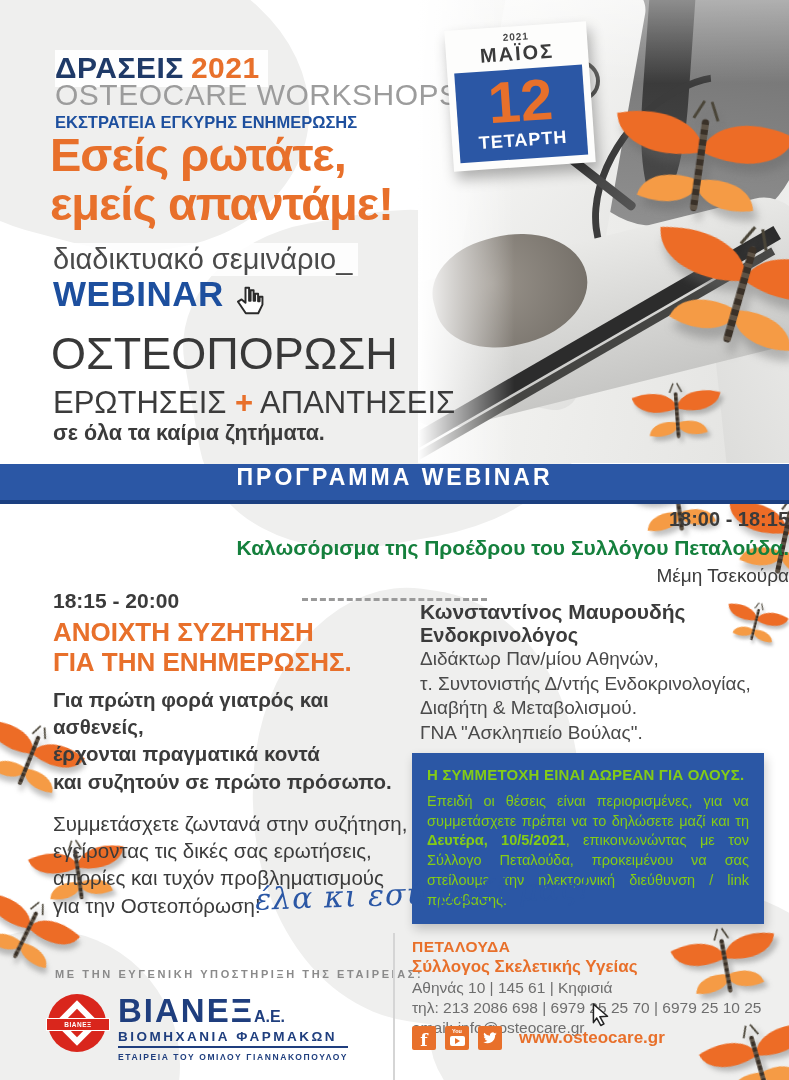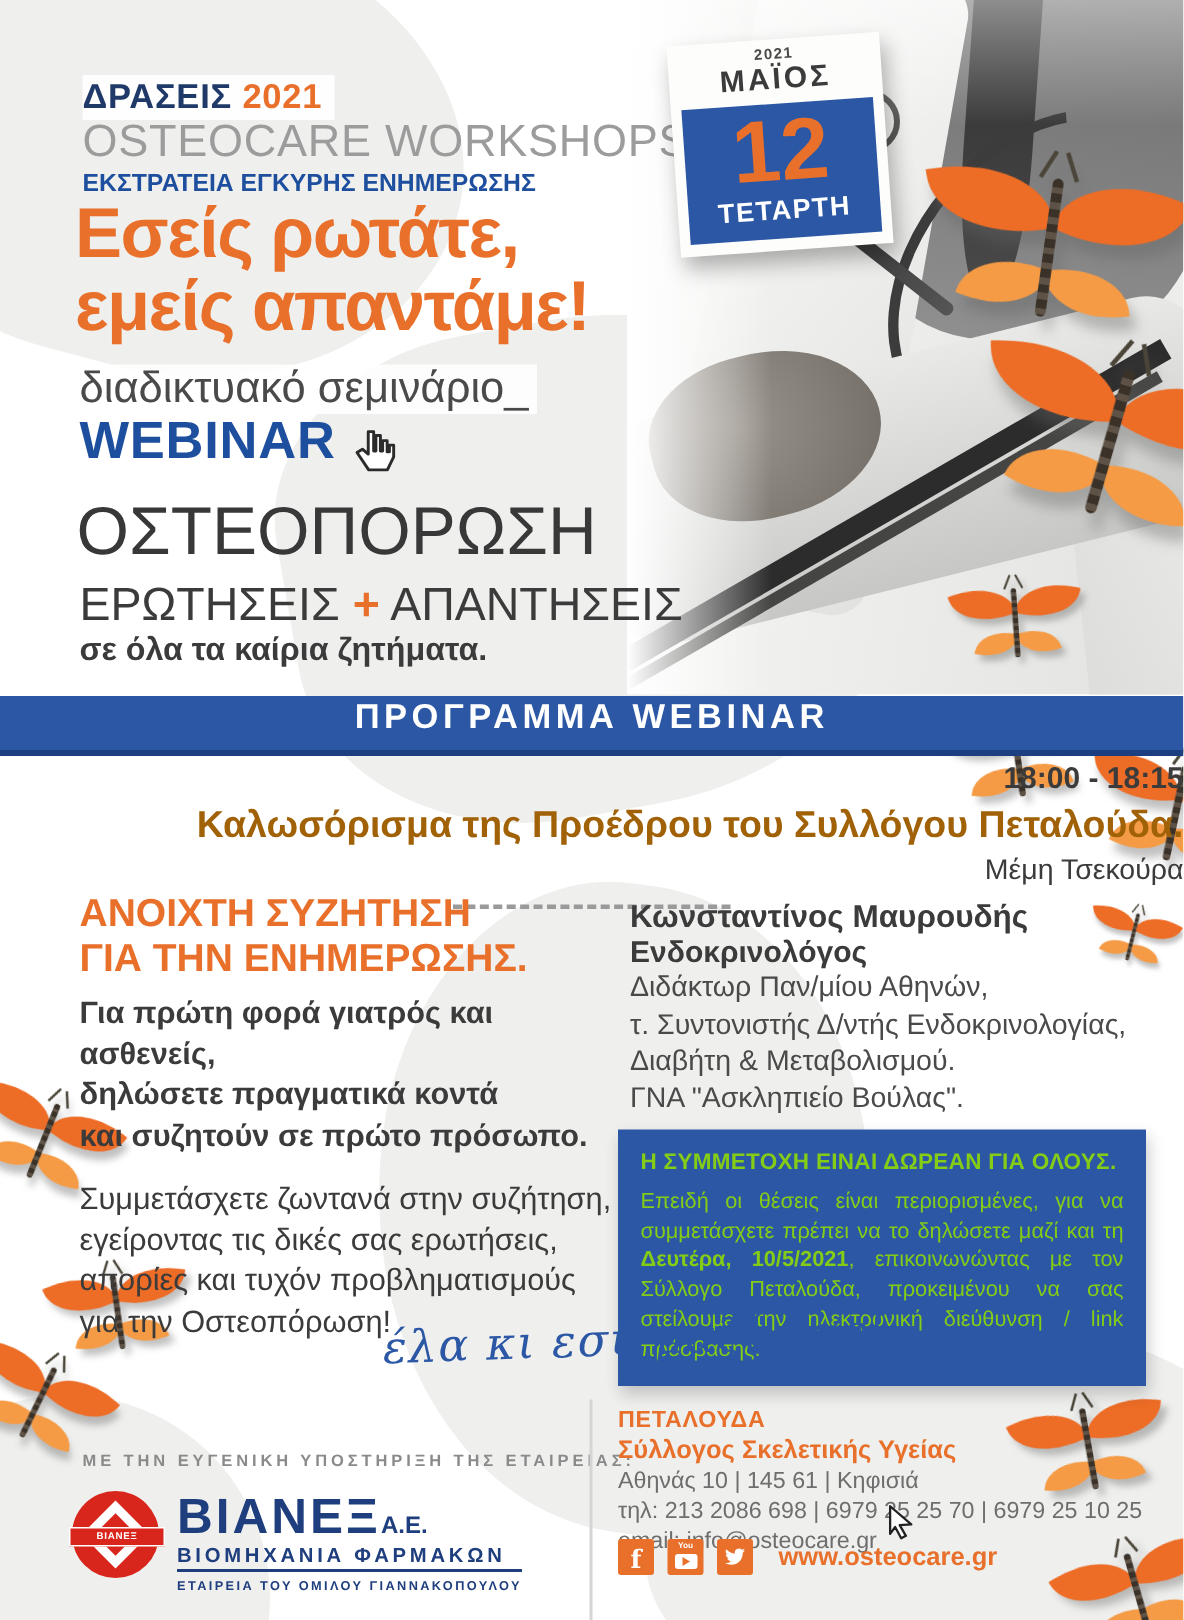--- a/index.html
+++ b/index.html
@@ -21,21 +21,21 @@
   .ph-badge{left:140px;top:60px;width:34px;height:34px;background:#f4f4f2;border:4px solid #5a5a58;border-radius:50%;}
   .ph-steth{left:190px;top:60px;width:160px;height:230px;border:7px solid #3c3c3c;border-radius:50%;border-top-color:transparent;border-right-color:transparent;transform:rotate(40deg);}
   .ph-arm{left:-40px;top:240px;width:440px;height:150px;background:linear-gradient(180deg,#e9e9e7,#c7c7c5);transform:rotate(-14deg);border-radius:60px 40px 40px 60px;}
   .ph-hand{left:15px;top:235px;width:155px;height:110px;background:radial-gradient(circle at 40% 40%,#99938b,#6f6a63);border-radius:45% 55% 50% 50%;transform:rotate(-15deg);}
   .ph-pen{left:60px;top:150px;width:175px;height:9px;background:linear-gradient(90deg,#1f1f1f,#555);transform:rotate(38deg);border-radius:4px;}
   .ph-clip1{left:-70px;top:340px;width:460px;height:15px;background:#2c2c2c;transform:rotate(-30deg);}
   .ph-clip2{left:-74px;top:362px;width:460px;height:8px;background:#454543;transform:rotate(-30deg);}
   .ph-fade{inset:0;background:linear-gradient(90deg,#ffffff 0%,rgba(255,255,255,0) 26%),linear-gradient(180deg,rgba(255,255,255,.45) 0%,rgba(255,255,255,0) 18%);}
 
   
-  #drasis{left:55px;top:50px;background:rgba(255,255,255,.92);padding:1px 8px 2px 0;font-weight:bold;font-size:23px;letter-spacing:.5px;z-index:5;}
+  #drasis{left:55px;top:50px;background:rgba(255,255,255,.92);padding:1px 8px 2px 0;font-weight:bold;font-size:30px;letter-spacing:.5px;z-index:5;}
   #drasis .y{color:#e8702b;margin-left:7px;}
   #program-name{left:55px;top:78px;font-size:30px;color:#9c9c9c;letter-spacing:.5px;z-index:5;}
   #campaign{left:55px;top:113px;font-size:16.5px;font-weight:bold;color:#1d4f9e;z-index:5;}
 
   
   #calendar{left:449px;top:26px;width:128px;background:#fdfdfc;padding:5px 7px 8px 7px;transform:rotate(-4deg);
     box-shadow:3px 8px 14px rgba(0,0,0,.3);z-index:6;text-align:center;}
   #calendar .yr{font-size:10px;font-weight:bold;color:#4a4a4a;letter-spacing:1px;}
   #calendar .mo{font-size:20px;font-weight:bold;color:#3b3b3b;letter-spacing:2px;margin-bottom:4px;}
   #calendar .blue{background:#2b57a5;padding:4px 0 8px 0;}
@@ -54,21 +54,21 @@
   #qa-note{left:53px;top:421px;font-size:21.5px;font-weight:bold;color:#3b3b3b;z-index:5;}
 
   
   #program-bar{left:0;top:464px;width:789px;height:36px;background:#2b57a5;border-bottom:4px solid #1b3f80;
     display:flex;align-items:flex-start;justify-content:center;z-index:5;}
   #program-bar span{color:#fff;font-weight:bold;font-size:23px;letter-spacing:3px;}
 
   
   #session1{left:0;top:508px;width:789px;text-align:right;z-index:5;}
   #session1 .t{font-size:20px;font-weight:bold;color:#3b3b3b;}
-  #session1 .ti{font-size:25px;font-weight:bold;color:#a16207;margin-top:5px;}
+  #session1 .ti{font-size:21px;font-weight:bold;color:#15803d;margin-top:5px;}
   #session1 .sp{font-size:19px;color:#3b3b3b;margin-top:5px;}
   #dash-div{width:185px;margin:11px auto 0 auto;border-top:3px dashed #9a9a9a;}
 
   
   #session2{left:53px;top:589px;width:358px;z-index:5;}
   #session2 .t{font-size:21px;font-weight:bold;}
   #session2 .ti{font-size:26px;line-height:1.15;font-weight:bold;color:#e8702b;margin-top:5px;}
   #session2 .pb{font-size:20.5px;font-weight:bold;line-height:1.33;margin-top:8px;}
   #session2 .p{font-size:20.5px;line-height:1.33;margin-top:15px;}
 
@@ -195,27 +195,28 @@
   </div>
 
   <div id="session1" class="abs">
     <div class="t">18:00 - 18:15</div>
     <div class="ti">Καλωσόρισμα της Προέδρου του Συλλόγου Πεταλούδα.</div>
     <div class="sp">Μέμη Τσεκούρα</div>
     <div id="dash-div"></div>
   </div>
 
   <div id="session2" class="abs">
+    <div class="t">18:15 - 20:00</div>
     <div class="ti">
       <div>ΑΝΟΙΧΤΗ ΣΥΖΗΤΗΣΗ</div>
       <div>ΓΙΑ ΤΗΝ ΕΝΗΜΕΡΩΣΗΣ.</div>
     </div>
     <div class="pb">
       <div>Για πρώτη φορά γιατρός και ασθενείς,</div>
-      <div>δηλώσετε πραγματικά κοντά</div>
+      <div>έρχονται πραγματικά κοντά</div>
       <div>και συζητούν σε πρώτο πρόσωπο.</div>
     </div>
     <div class="p">
       <div>Συμμετάσχετε ζωντανά στην συζήτηση,</div>
       <div>εγείροντας τις δικές σας ερωτήσεις,</div>
       <div>απορίες και τυχόν προβληματισμούς</div>
       <div>για την Οστεοπόρωση!</div>
     </div>
   </div>
 

